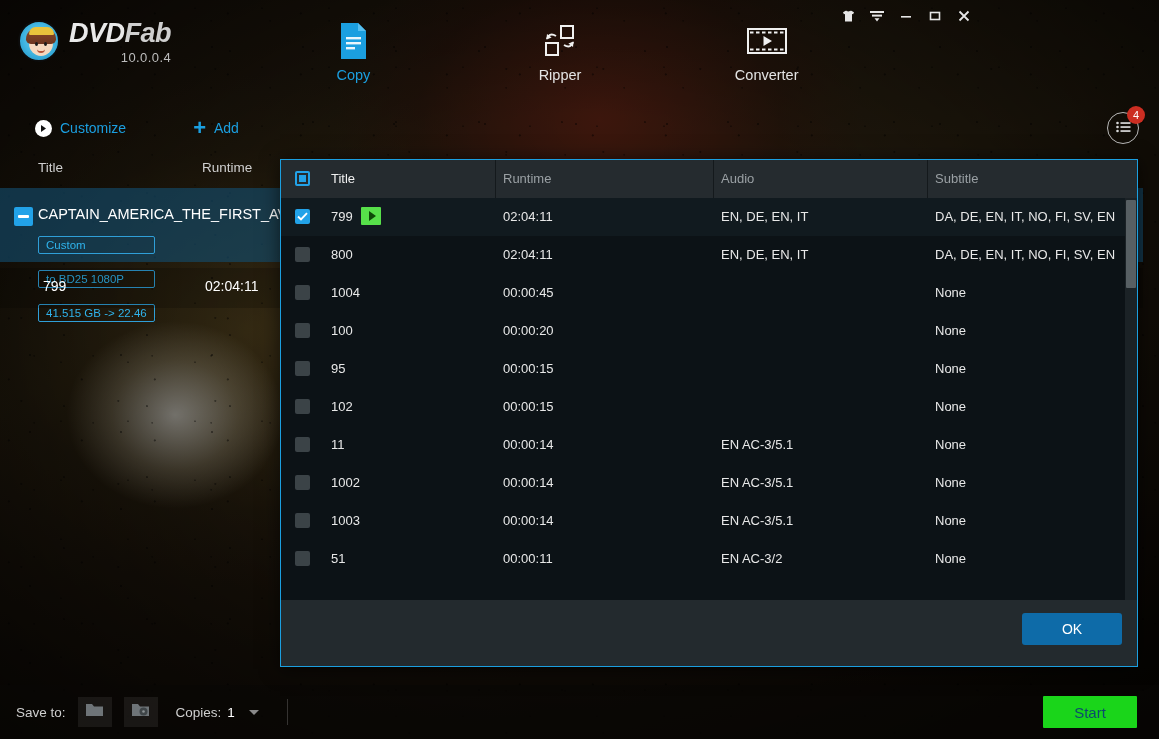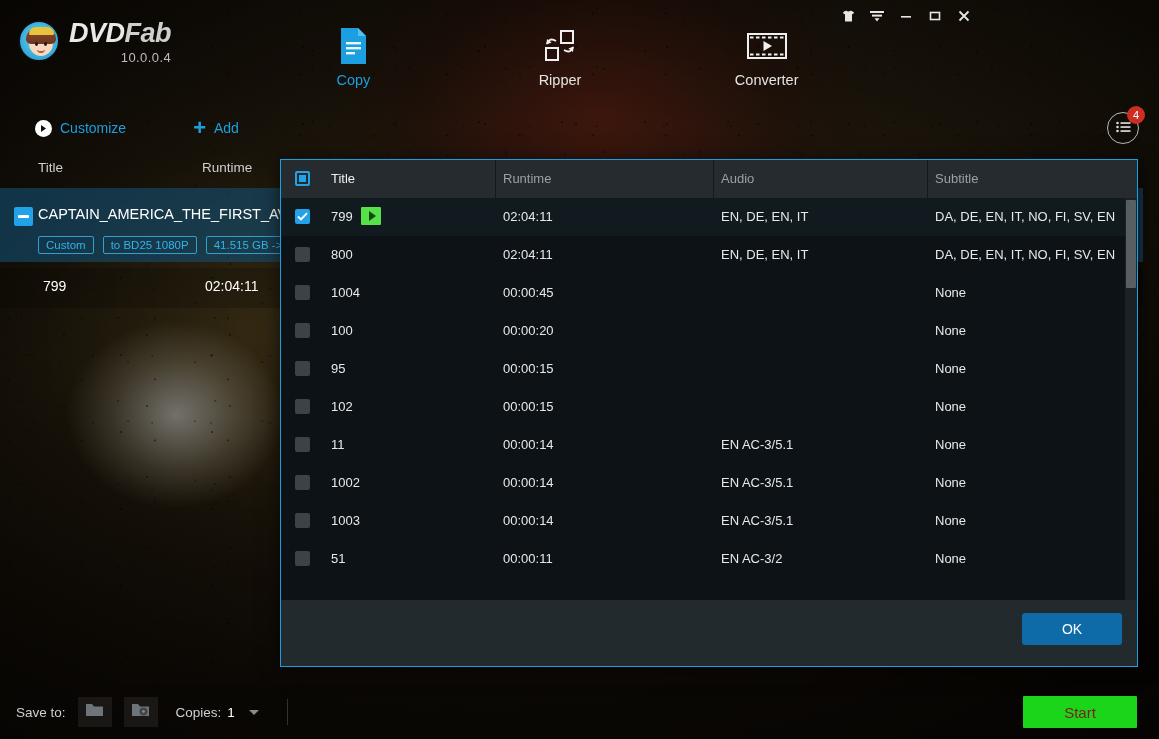--- a/index.html
+++ b/index.html
@@ -99,21 +99,21 @@
     color: #e6e6e6; cursor: pointer;
   }
   .winbtn svg { display: block; }
 
   
   .mainnav {
     position: absolute; left: 250px; top: 14px; width: 620px; height: 78px;
     display: flex; z-index: 5;
   }
   .navitem {
-    flex: 1; display: flex; flex-direction: column; align-items: center; justify-content: center;
+    flex: 1; display: flex; flex-direction: column; align-items: center; justify-content: flex-start;
     cursor: pointer; padding-top: 6px;
   }
   .navicon { height: 42px; display: flex; align-items: center; justify-content: center; }
   .navlabel { font-size: 14.5px; color: #e4e4e4; margin-top: 5px; }
   .navitem.active .navlabel { color: #1b9fe0; }
 
   
   .toolbar {
     position: absolute; left: 0; top: 104px; width: 1159px; height: 48px;
     display: flex; align-items: center; z-index: 5;
@@ -160,21 +160,21 @@
   .bgrow-check {
     position: absolute; left: 14px; top: 19px; width: 19px; height: 19px;
     background: #22a2e8; border-radius: 2px;
     display: flex; align-items: center; justify-content: center;
   }
   .bgrow-check .minus { width: 11px; height: 3px; background: #ffffff; border-radius: 1px; }
   .bgrow-title {
     position: absolute; left: 38px; top: 18px;
     color: #ffffff; font-size: 14.5px; white-space: nowrap;
   }
-  .badges { position: absolute; left: 38px; top: 48px; display: flex; gap: 9px; }
+  .badges { position: absolute; left: 38px; top: 48px; display: flex; gap: 16px; flex-direction: column; }
   .badge {
     border: 1px solid #2f9fd8; color: #2fb3ec; font-size: 11.5px;
     padding: 2px 7px; border-radius: 2px; white-space: nowrap;
   }
   .bgrow-sub {
     position: absolute; left: 0; top: 268px; width: 1143px; height: 40px;
     background: rgba(0,0,0,0.18); z-index: 4; color: #ffffff; font-size: 14px;
   }
   .bgrow-sub .c1 { position: absolute; left: 43px; top: 10px; }
   .bgrow-sub .c2 { position: absolute; left: 205px; top: 10px; }
@@ -208,21 +208,21 @@
     position: relative; width: 22px; height: 22px; margin-left: 8px; cursor: pointer;
   }
   .copies-caret i {
     position: absolute; left: 6px; top: 9px;
     width: 0; height: 0; border-left: 5px solid transparent; border-right: 5px solid transparent;
     border-top: 5px solid #8a8a8a;
   }
   .divider-v { width: 1px; height: 26px; background: rgba(255,255,255,0.18); margin-left: 22px; }
   .startbtn {
     position: absolute; right: 22px; top: 11px;
-    width: 114px; height: 32px; background: #1ad51a; color: #7f1d1d;
+    width: 94px; height: 32px; background: #1ad51a; color: #0c4a6e;
     font-size: 15px; display: flex; align-items: center; justify-content: center;
     cursor: pointer; border-radius: 1px;
   }
 
   
   .modal {
     position: absolute; left: 280px; top: 159px; width: 858px; height: 508px;
     border: 1px solid #1b9fe0;
     z-index: 10;
     display: flex; flex-direction: column;

